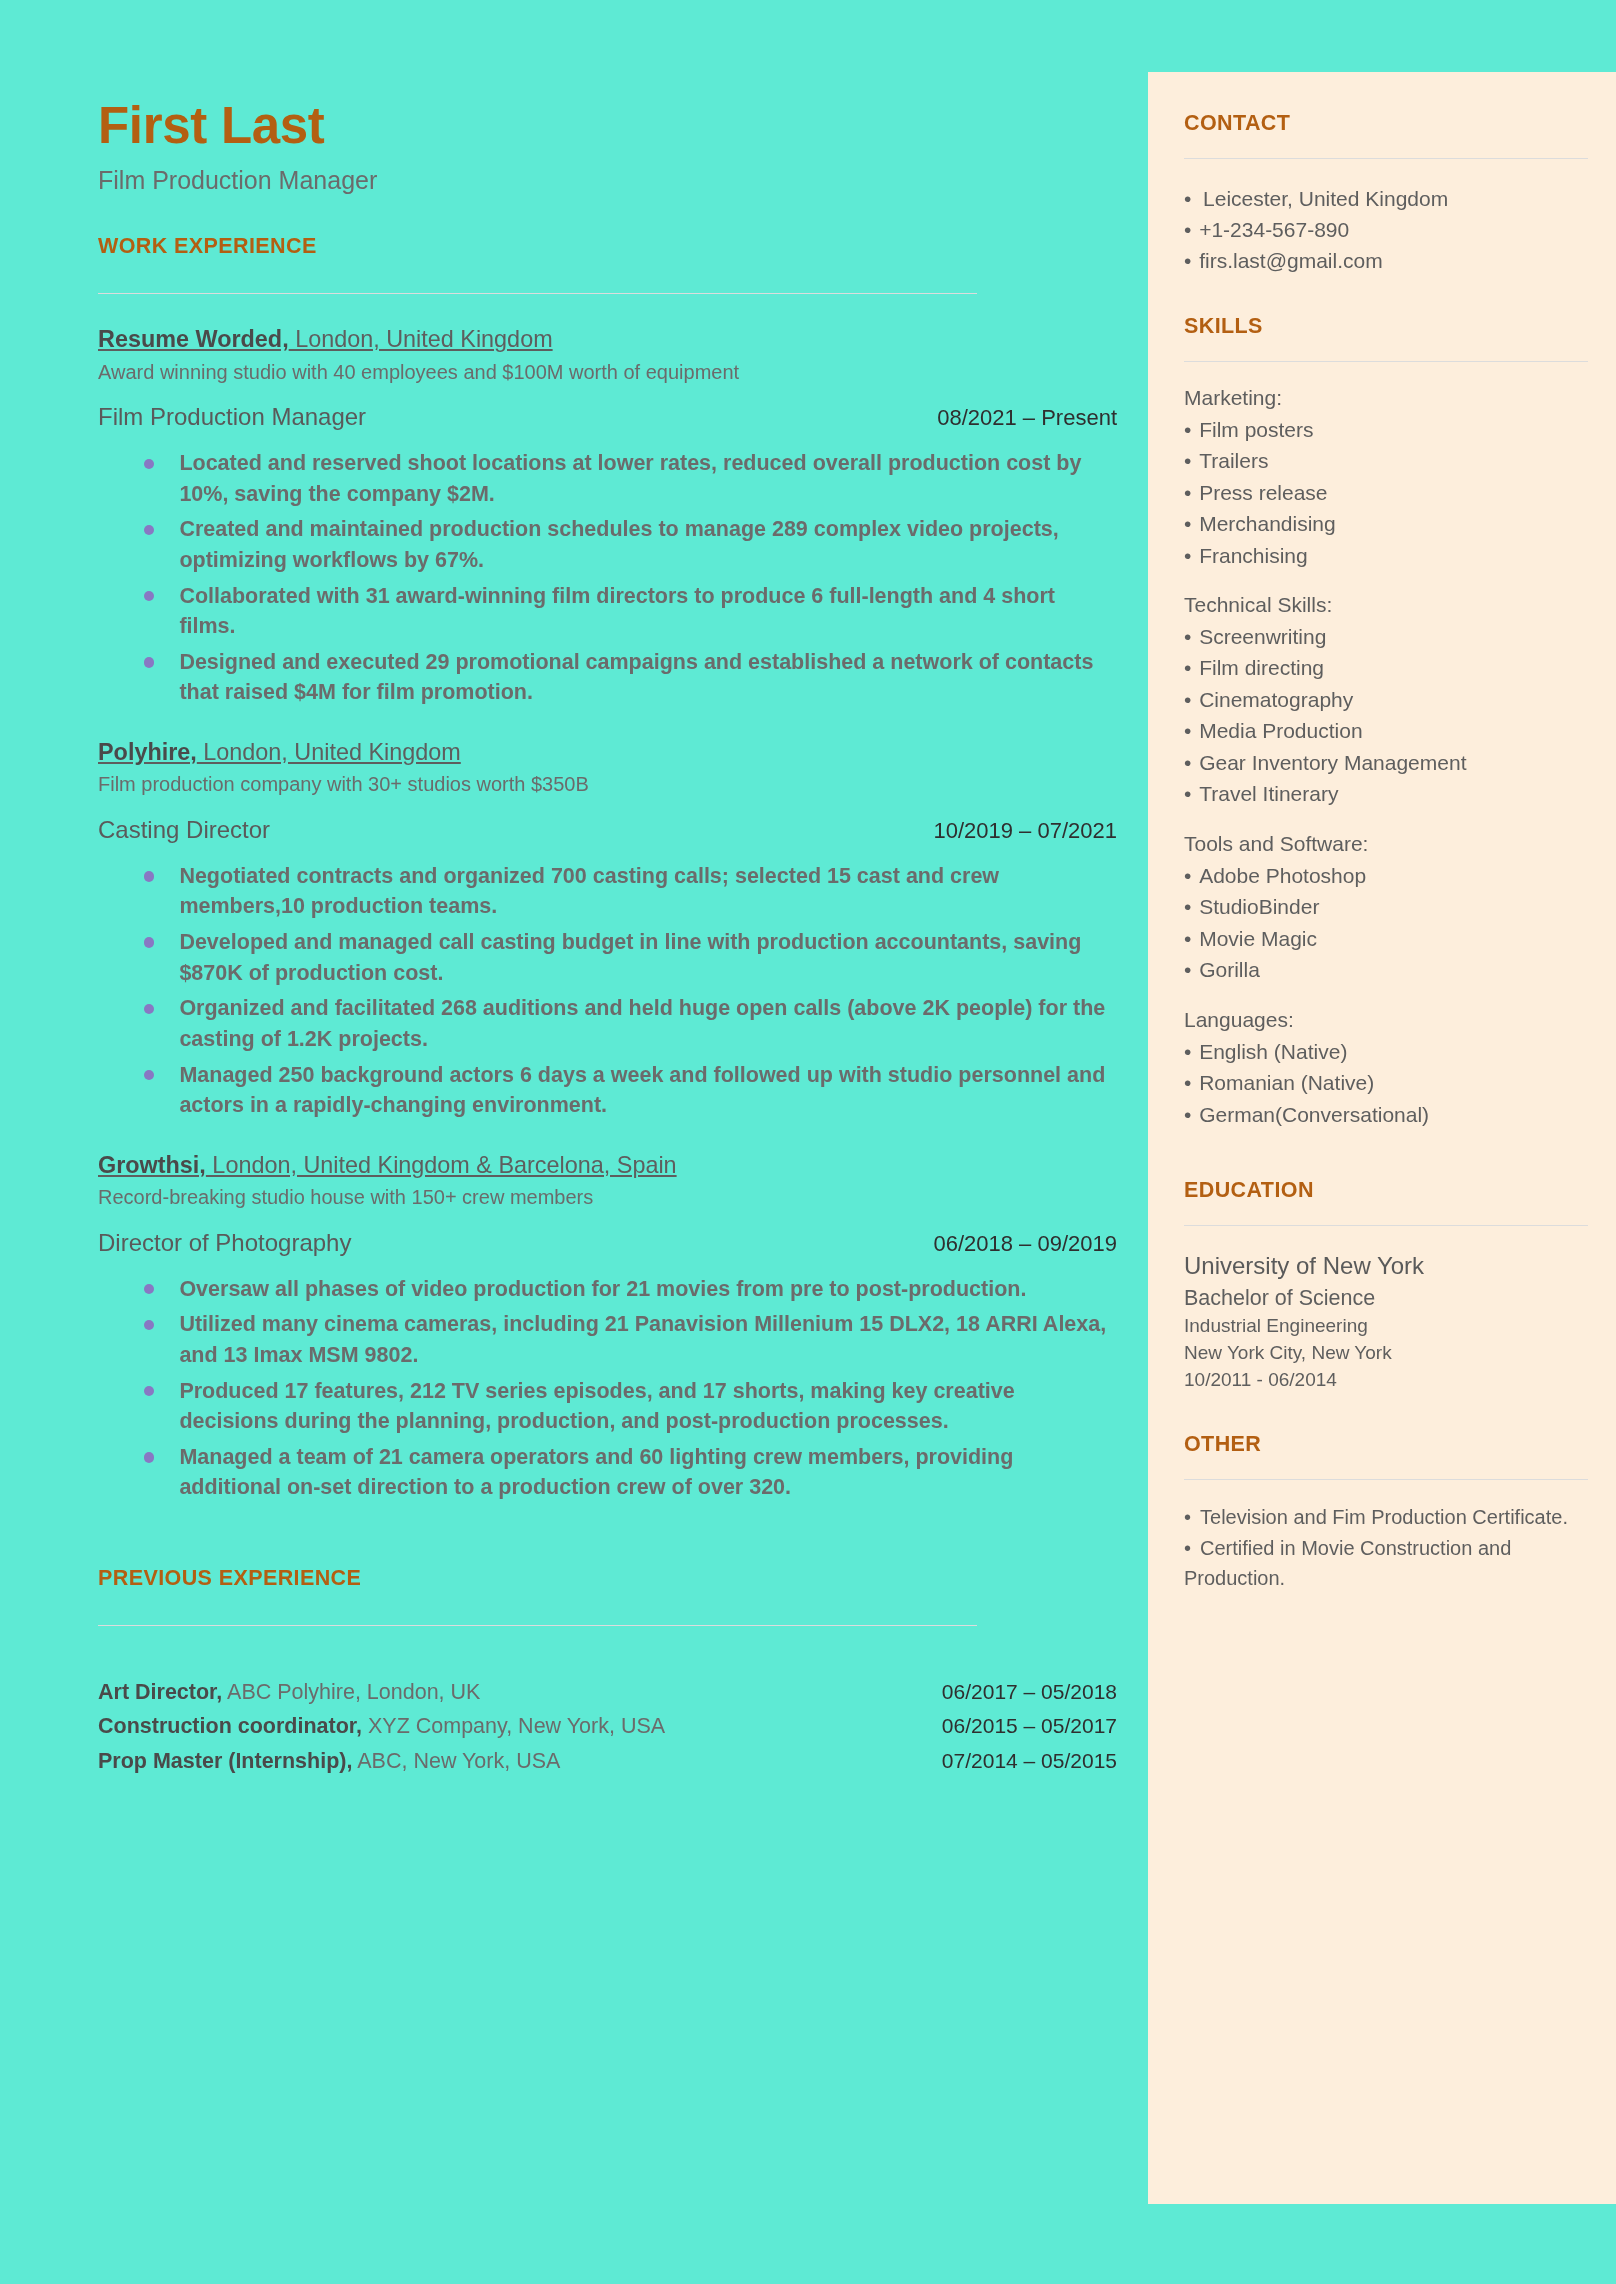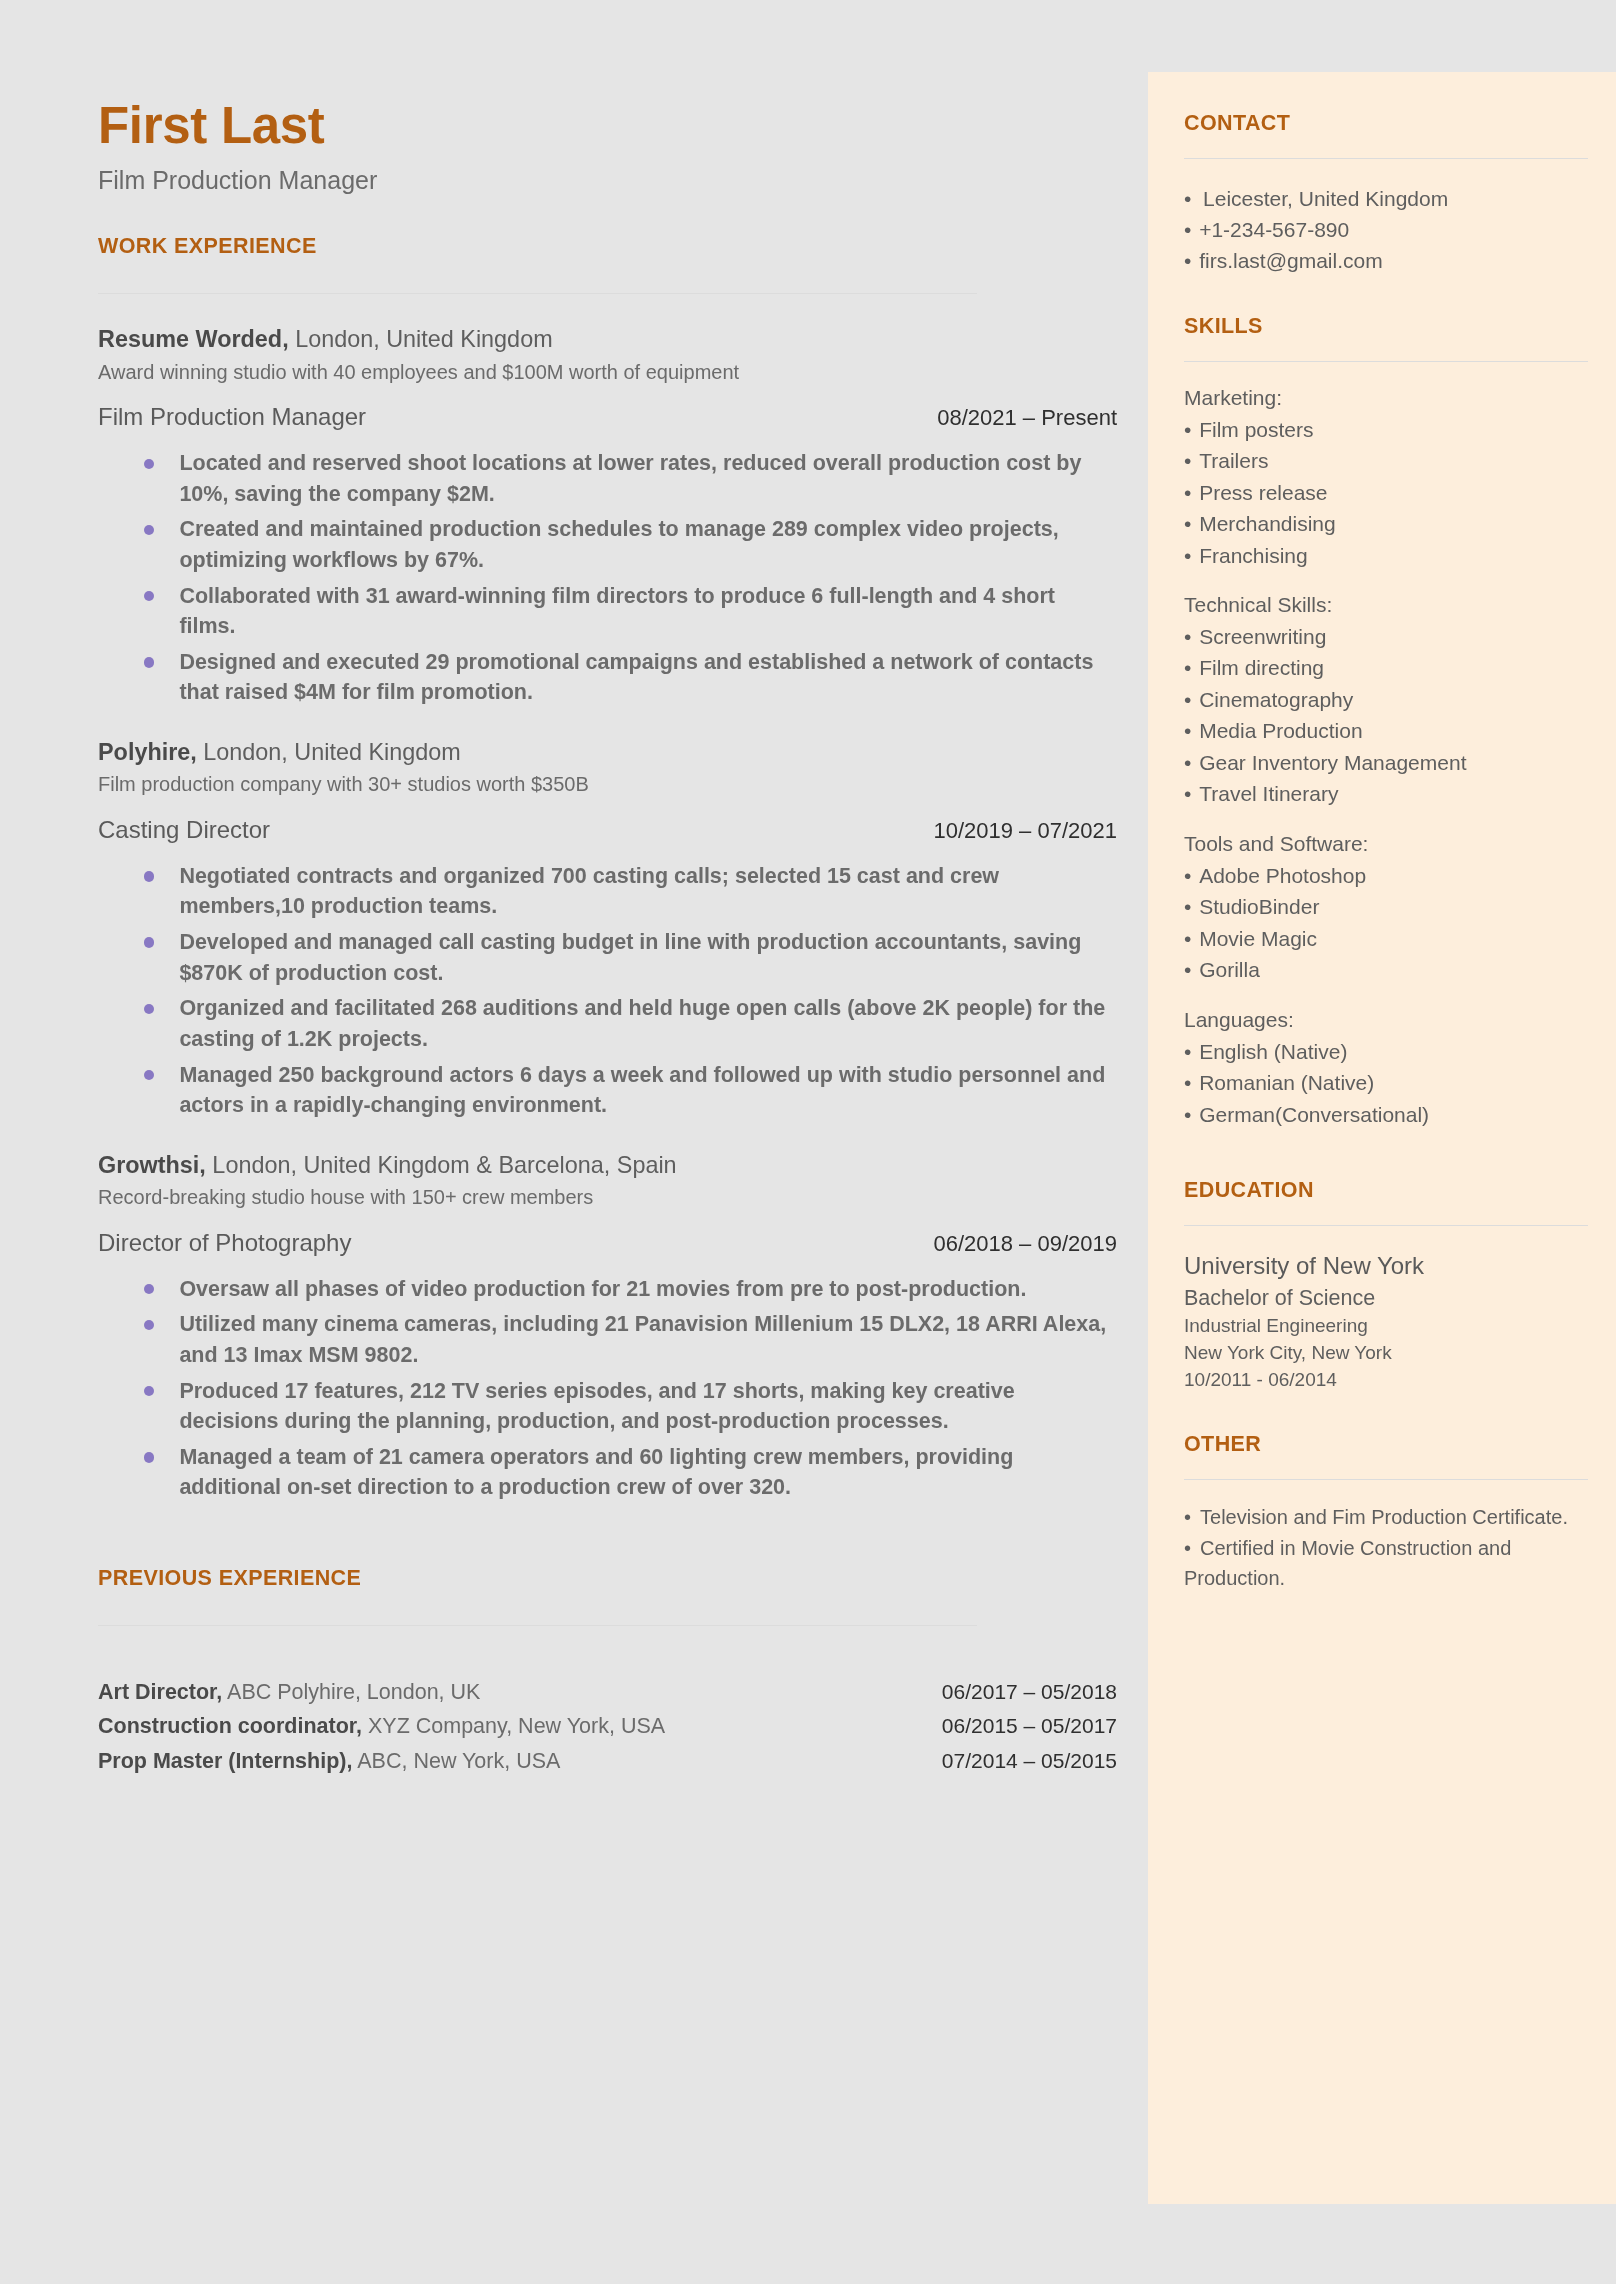--- a/index.html
+++ b/index.html
@@ -6,21 +6,21 @@
   html, body {
     width: 1617px;
     height: 2284px;
     background: #ffffff;
     font-family: "Liberation Sans", sans-serif;
   }
   .page {
     position: relative;
     width: 1617px;
     height: 2284px;
-    background: #e5e5e5;
+    background: #5eead4;
     overflow: hidden;
   }
 
   
   .sidebar {
     position: absolute;
     left: 1148px;
     top: 72px;
     width: 476px;
     height: 2132px;
@@ -145,20 +145,21 @@
     width: 879px;
     margin-bottom: 30px;
   }
   .job { margin-bottom: 29px; }
   .job-company {
     font-size: 23.4px;
     line-height: 1.34;
     color: #5e5e5e;
     font-weight: 300;
     margin-bottom: 5.2px;
+    text-decoration: underline;
   }
   .job-company b { color: #4a4a4a; font-weight: bold; }
   .job-desc {
     color: #6b6b6b;
     font-size: 20px;
     font-weight: 300;
     margin-bottom: 19.5px;
   }
   .job-titlerow {
     display: flex;

